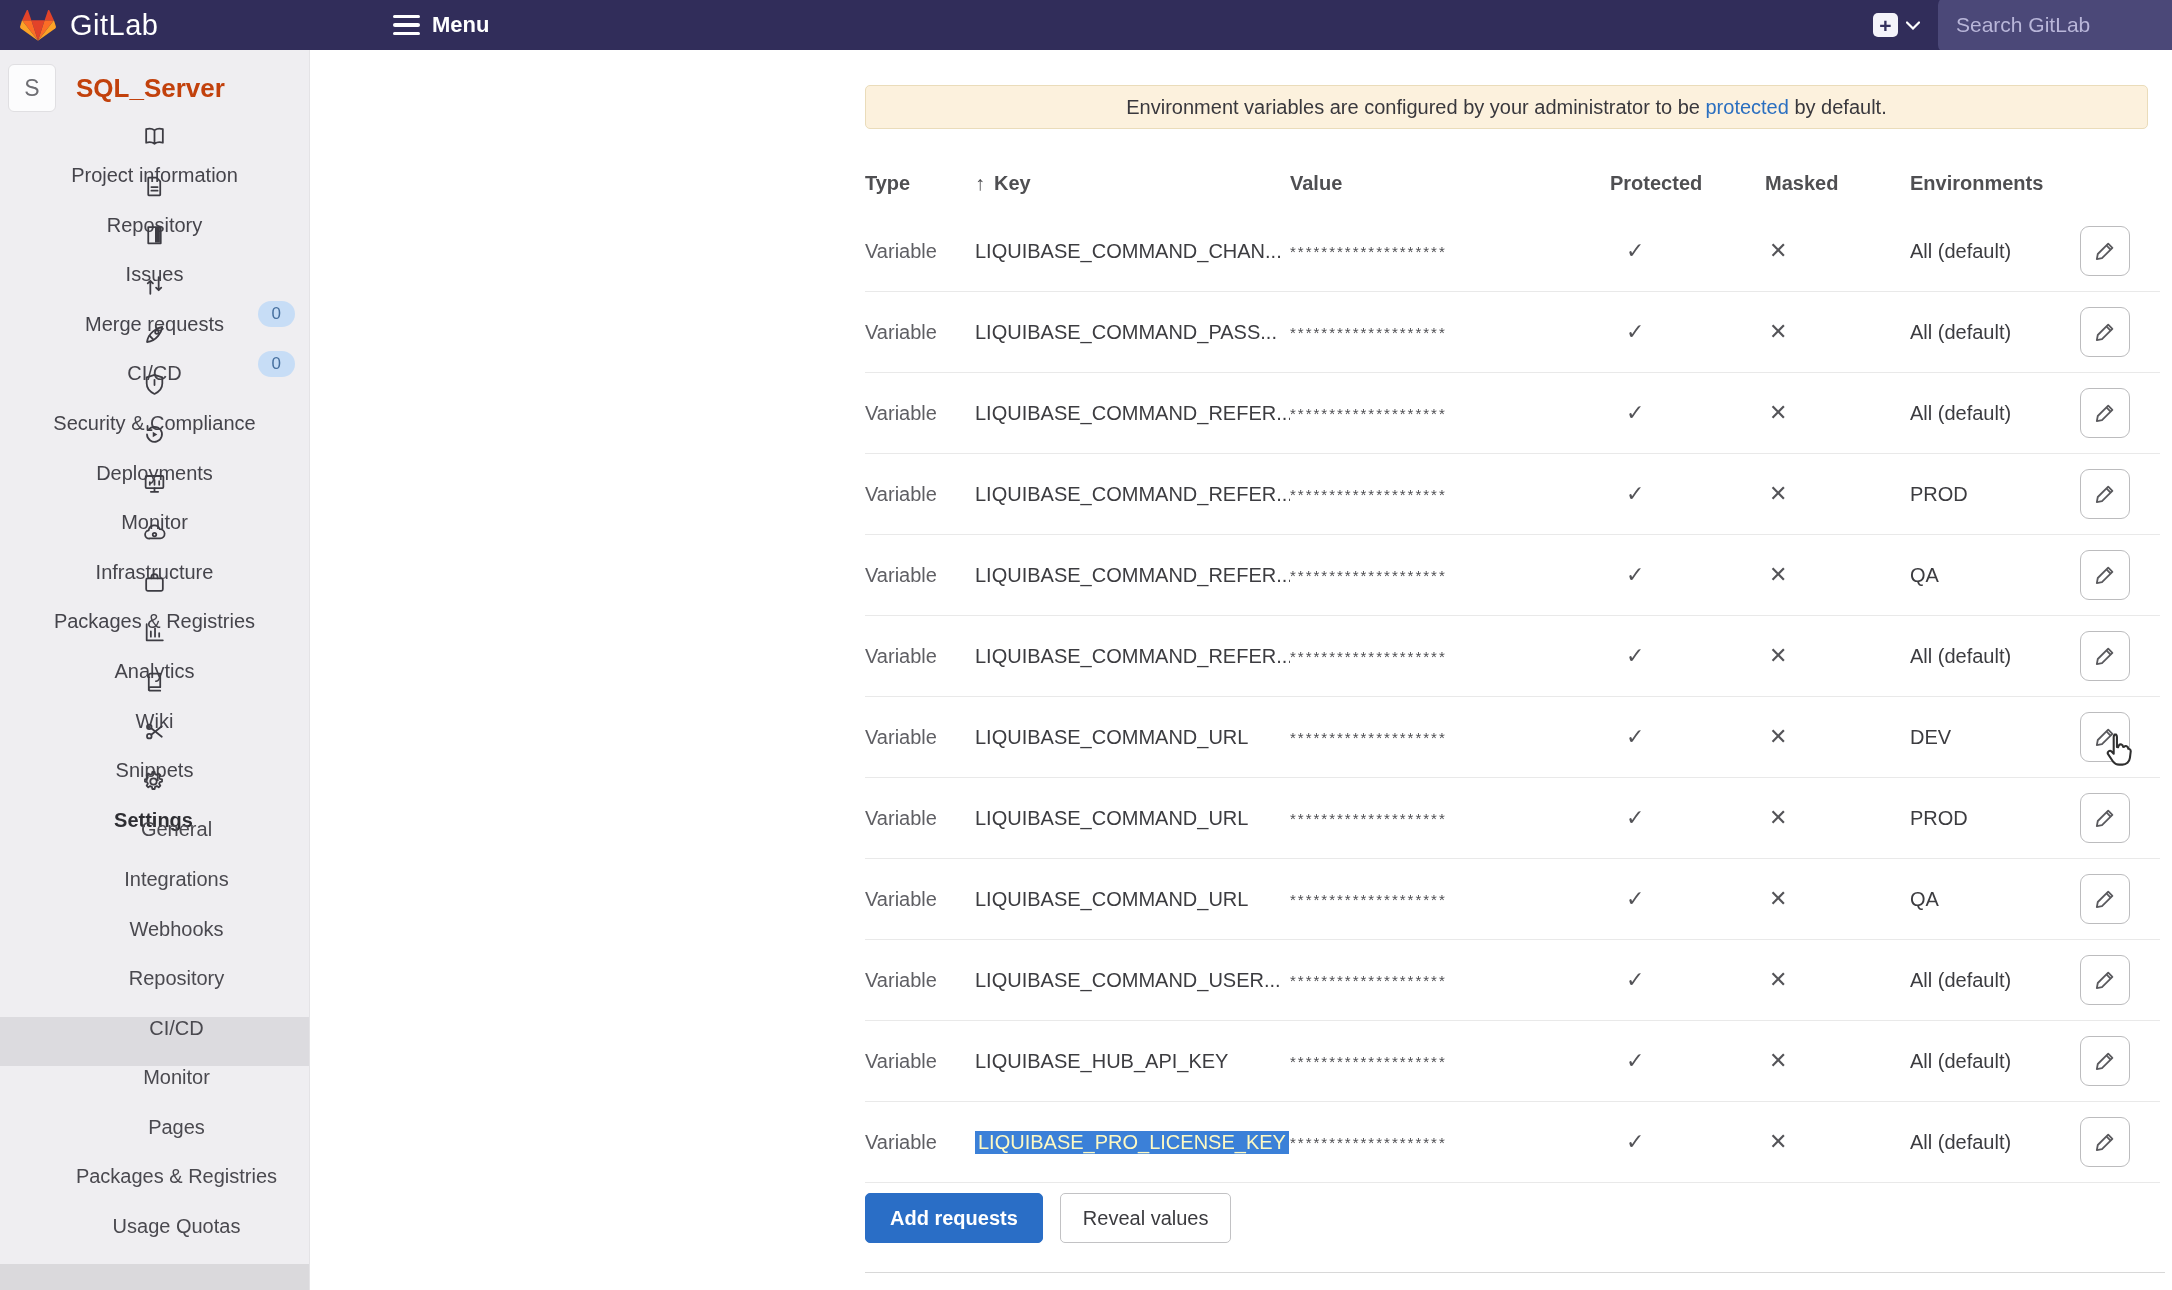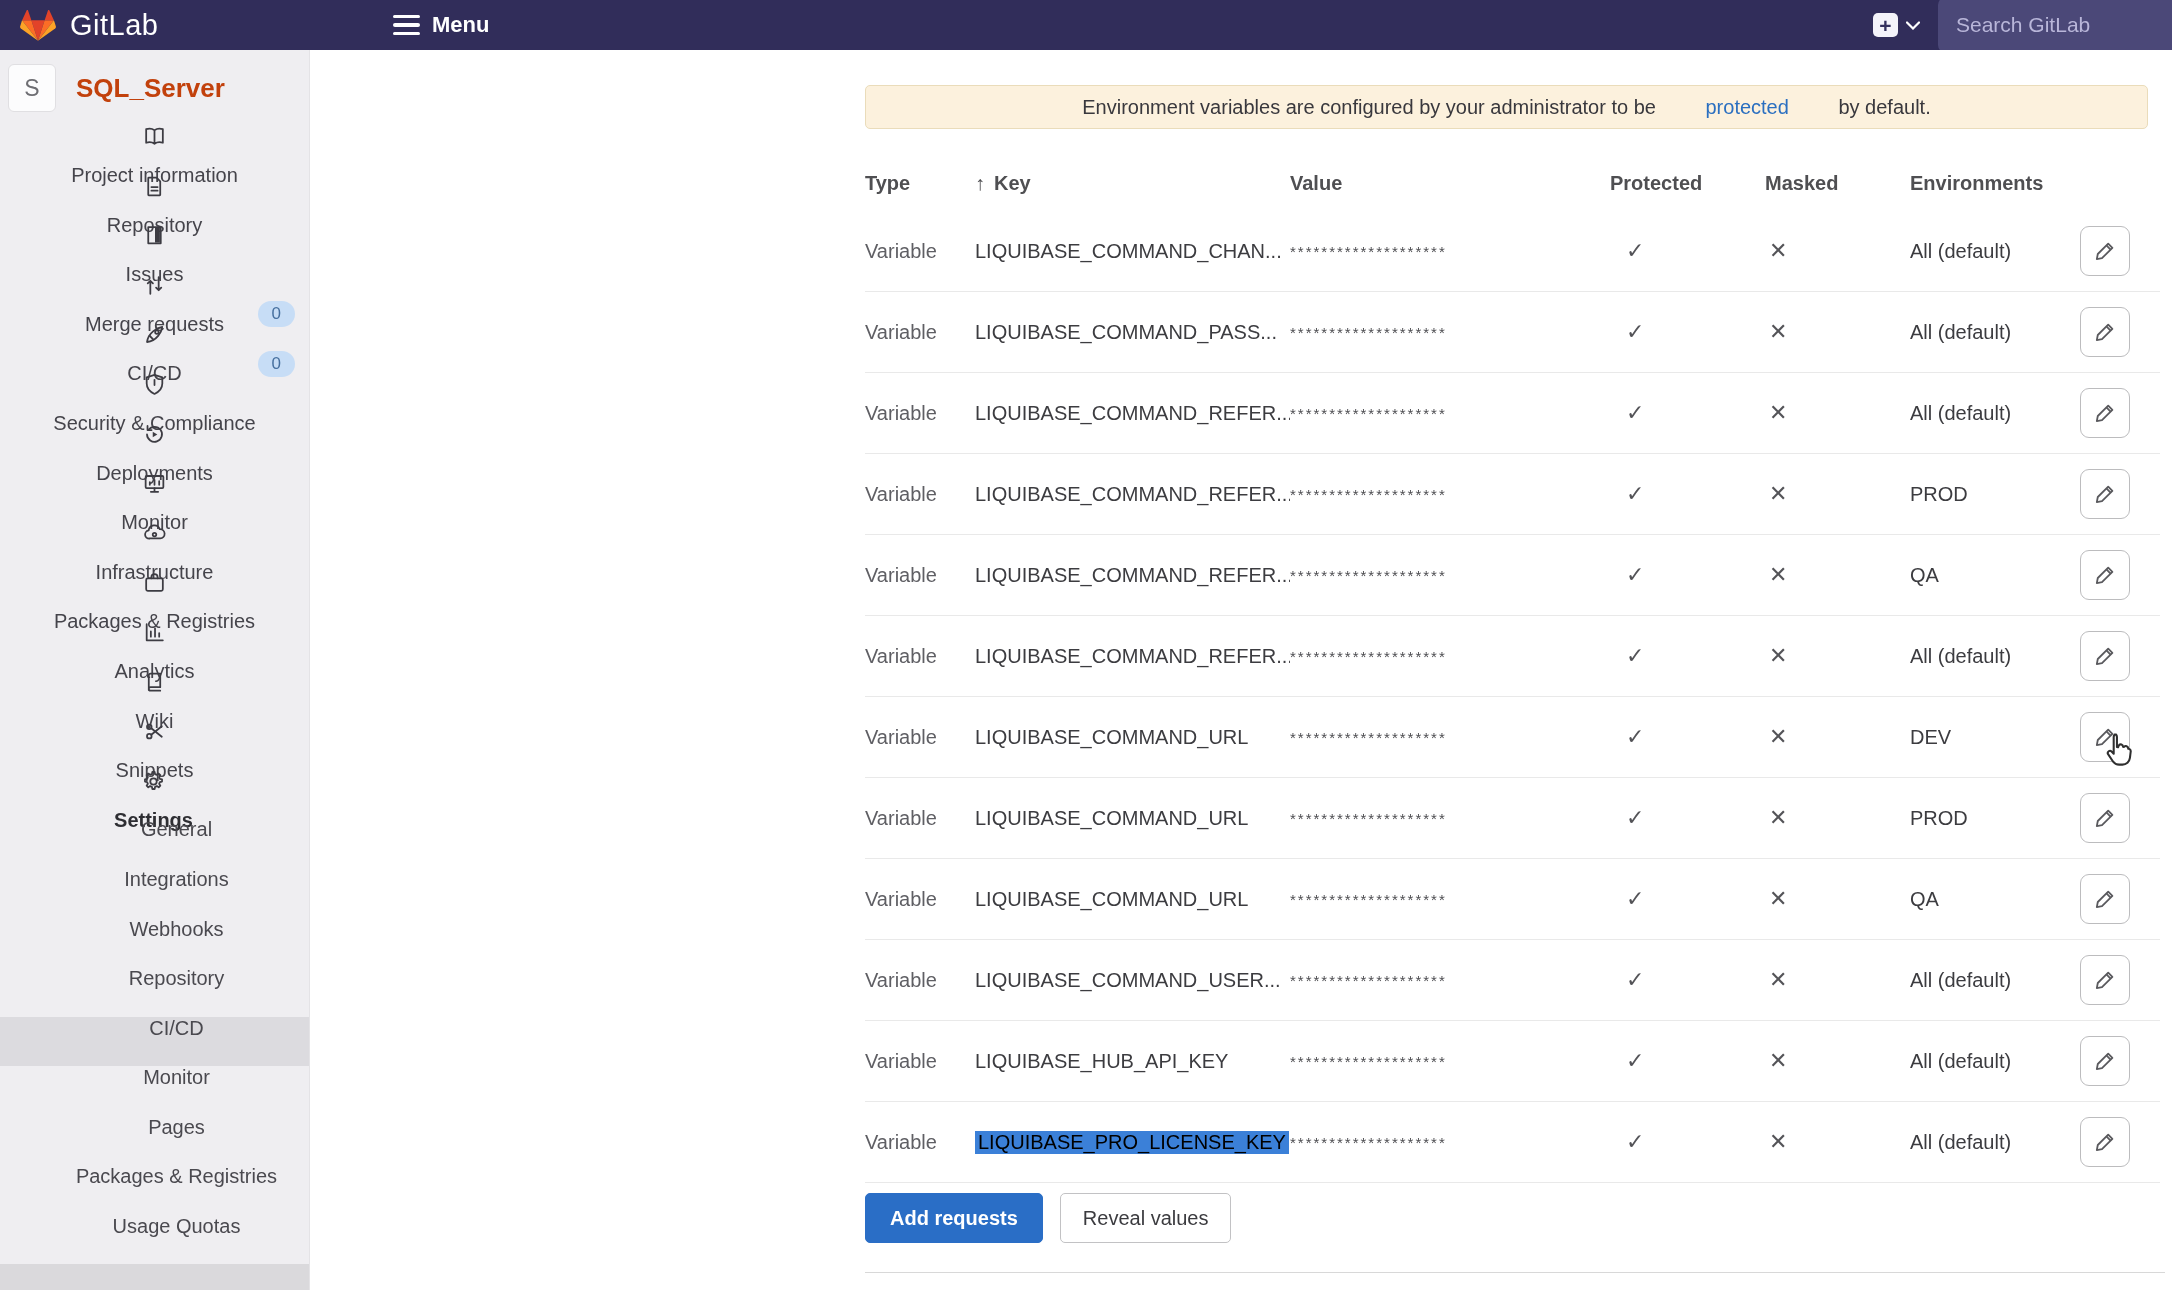--- a/index.html
+++ b/index.html
@@ -32,38 +32,38 @@
   .sb-item .sb-icon{width:25px;height:25px;flex:none;display:grid;place-items:center;color:#3d3c43;}
   .sb-item .sb-icon svg{width:25px;height:25px;}
   .sb-item.bold{font-weight:bold;color:#2e2e33;padding-left:12px;}
   .sb-item.sub{padding-left:58px;color:#4a494f;}
   .sb-item.active{background:#dcdbdf;}
   .badge{margin-left:auto;background:#c7ddf6;color:#47709f;border-radius:15px;padding:2px 14px;font-size:17px;line-height:22px;}
   .sidebar-strip{position:absolute;left:0;bottom:0;width:100%;height:26px;background:#dad9dc;}
 
   
   .content{position:absolute;left:310px;top:50px;width:1862px;height:1240px;background:#fff;}
-  .banner{position:absolute;left:555px;top:35px;width:1283px;height:44px;background:#fcf1dd;border:1px solid #eadcba;border-radius:5px;display:flex;align-items:center;justify-content:center;font-size:20px;color:#39383d;white-space:pre-wrap;box-sizing:border-box;gap:44px;}
+  .banner{position:absolute;left:555px;top:35px;width:1283px;height:44px;background:#fcf1dd;border:1px solid #eadcba;border-radius:5px;display:flex;align-items:center;justify-content:center;font-size:20px;color:#39383d;white-space:pre-wrap;box-sizing:border-box;}
   .banner a{color:#2a6fc0;text-decoration:none;cursor:pointer;}
 
   .thead,.trow{display:grid;grid-template-columns:110px 315px 320px 155px 145px 170px 80px;align-items:center;}
   .thead{position:absolute;left:555px;top:105px;width:1295px;height:56px;border-bottom:1px solid #e2e2e2;color:#4f4f52;font-size:20px;font-weight:bold;}
   .th-key{display:flex;align-items:center;gap:9px;}
   .sort-arrow{font-size:20px;color:#4f4f52;}
   .rows{position:absolute;left:555px;top:161px;width:1295px;}
   .trow{height:80px;border-bottom:1px solid #e9e9e9;font-size:20px;color:#3c3c40;background:#fff;}
   .cell-type{color:#5f5f64;}
   .cell-key{white-space:nowrap;overflow:hidden;}
   .cell-value{font-size:15px;letter-spacing:2px;color:#4c4c50;}
   .cell-prot{font-size:22px;color:#545458;padding-left:16px;}
   .cell-mask{font-size:22px;color:#545458;padding-left:4px;}
   .cell-edit{display:flex;}
   .edit-btn{width:50px;height:50px;border:1px solid #bcbcbe;border-radius:9px;background:#fff;display:grid;place-items:center;cursor:pointer;padding:0;}
   .edit-btn svg{width:24px;height:24px;}
-  .key-sel{background:#3b80d8;color:#000000;padding:3px 3px;}
+  .key-sel{background:#3b80d8;color:#fef9c3;padding:3px 3px;}
 
   .actions{position:absolute;left:555px;top:1143px;display:flex;gap:17px;}
   .btn-primary{background:#2a6ec6;color:#fff;border:1px solid #2a6ec6;border-radius:5px;font-family:inherit;font-size:20px;font-weight:bold;height:50px;padding:0 24px;cursor:pointer;}
   .btn-secondary{background:#fff;color:#3b3b3f;border:1px solid #c2c2c4;border-radius:5px;font-family:inherit;font-size:20px;height:50px;padding:0 22px;cursor:pointer;}
   .bottom-divider{position:absolute;left:555px;top:1222px;width:1300px;height:0;border-top:1px solid #d8d8d8;}
 
   .cursor{position:absolute;left:2100px;top:730px;width:38px;height:42px;pointer-events:none;}
 </style>
 </head>
 <body>

